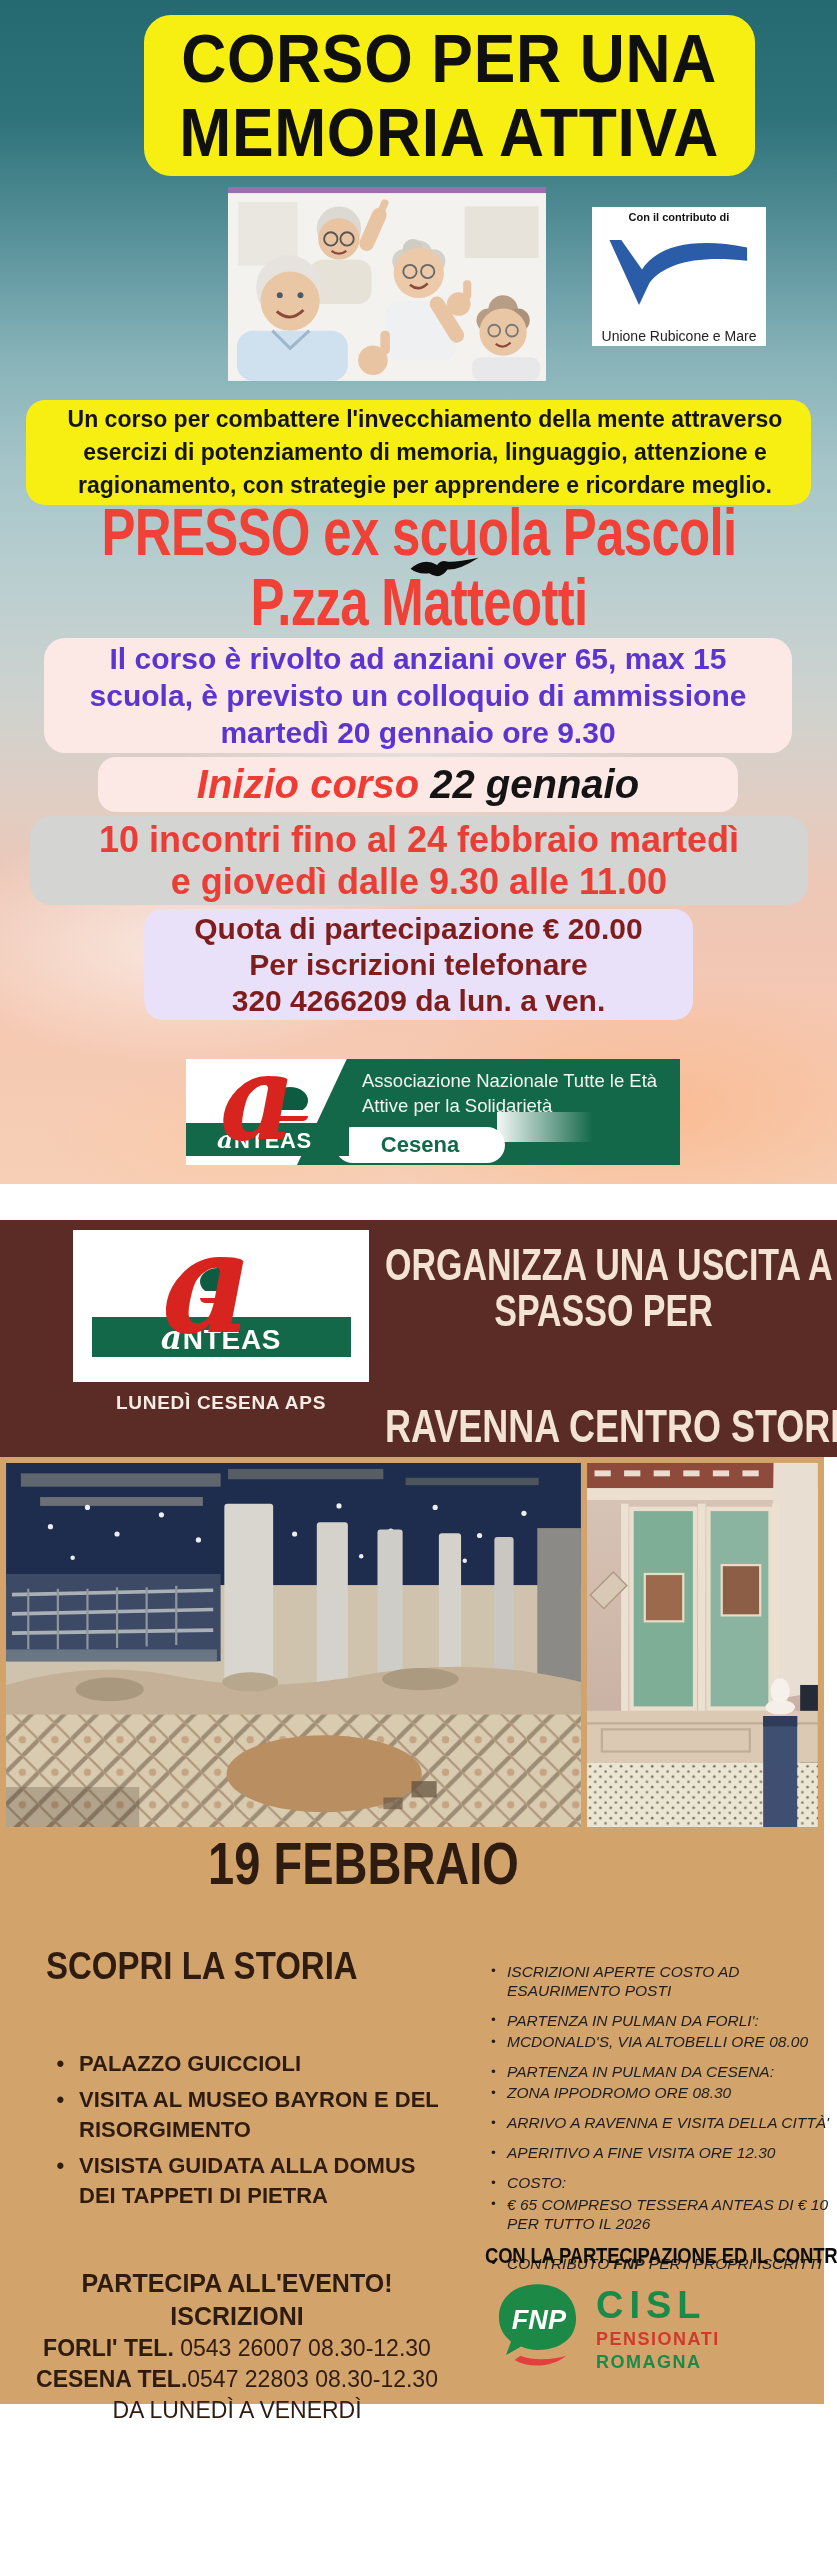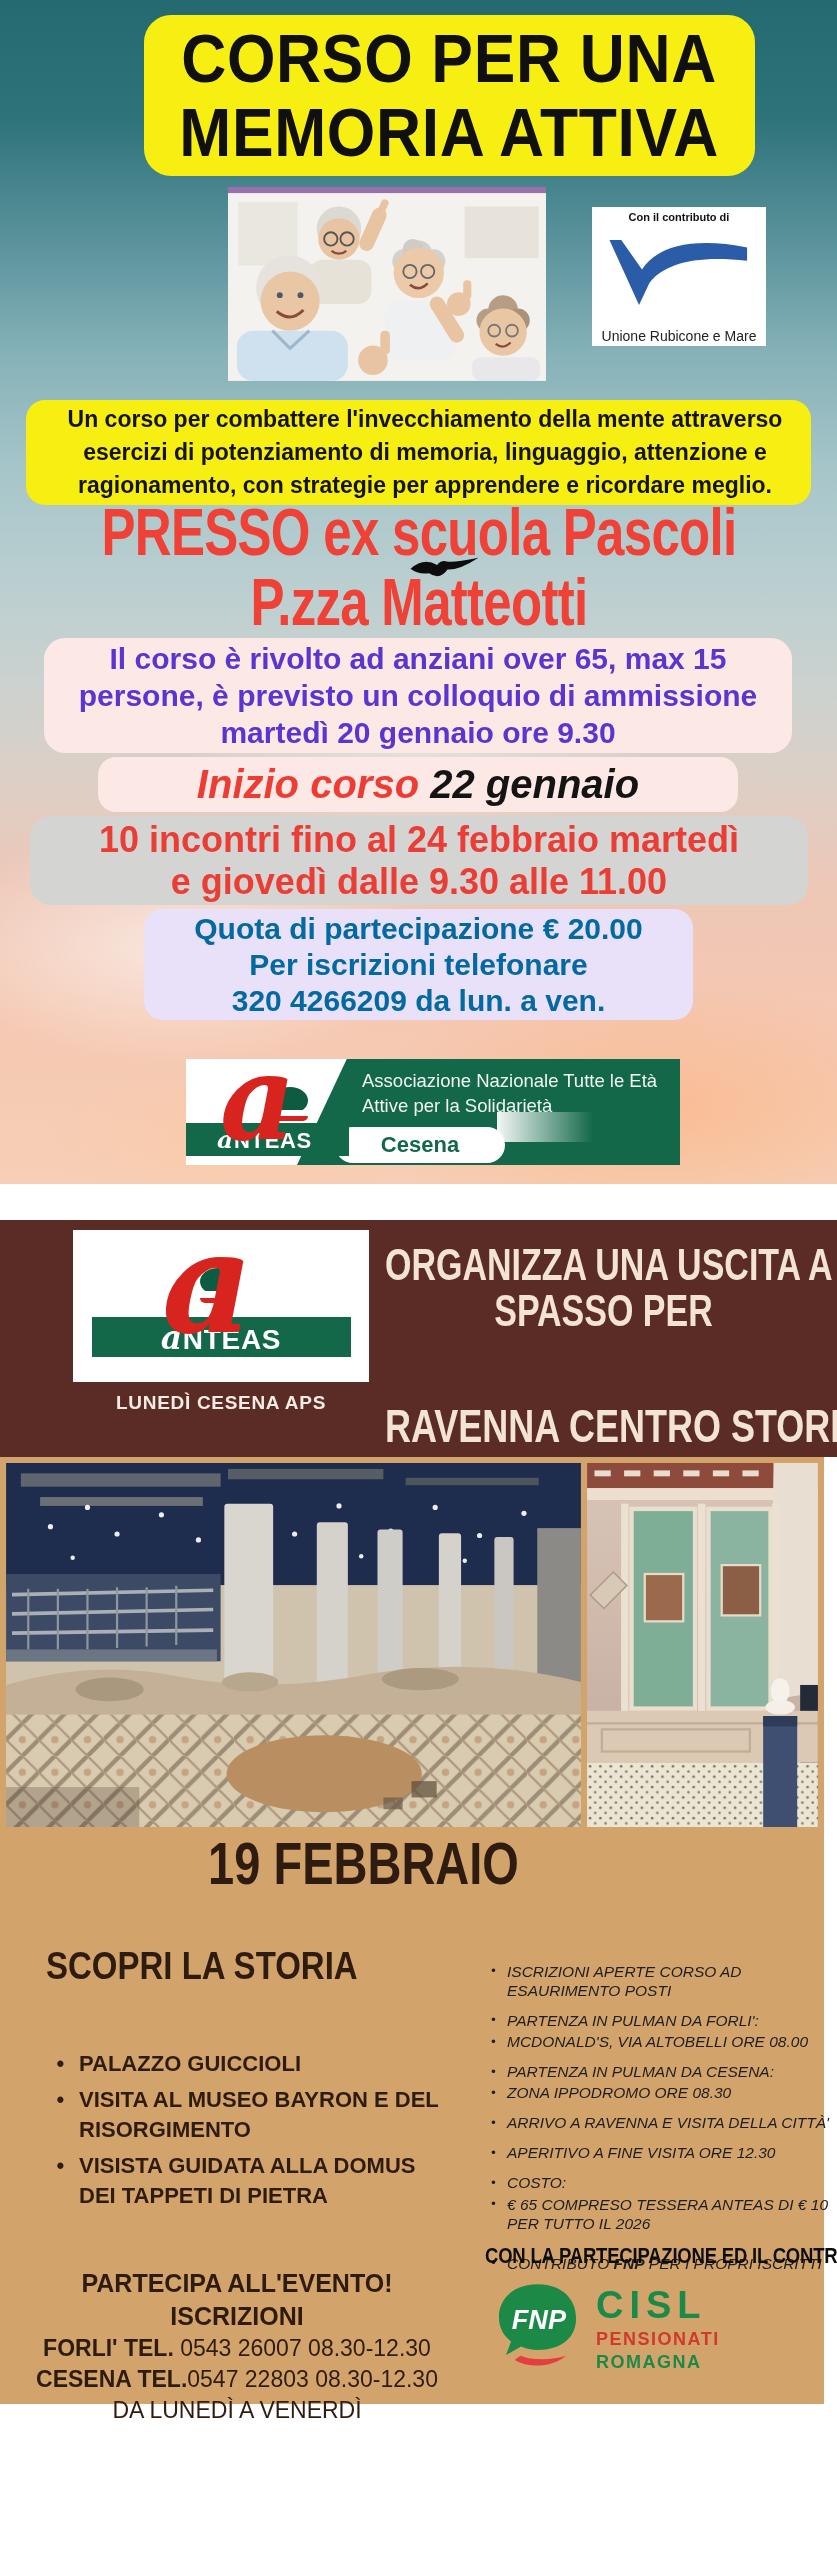--- a/index.html
+++ b/index.html
@@ -46,21 +46,21 @@
     border-radius:18px; display:flex; align-items:center; justify-content:center; white-space:pre; }
   .start-label { font-size:40px; font-weight:700; font-style:italic; color:#ee3c35; }
   .start-date  { font-size:40px; font-weight:700; font-style:italic; color:#141414; }
 
   .schedule-box { position:absolute; left:30px; top:816px; width:778px; height:89px; background:#d4d4d2;
     border-radius:21px; display:flex; flex-direction:column; align-items:center; justify-content:center; }
   .schedule-line { font-size:36px; line-height:42px; font-weight:700; color:#e93d35; white-space:nowrap; }
 
   .fee-box { position:absolute; left:144px; top:909px; width:549px; height:111px; background:#e9e0f9;
     border-radius:19px; display:flex; flex-direction:column; align-items:center; justify-content:center; }
-  .fee-line { font-size:30px; line-height:36px; font-weight:700; color:#0369a1; white-space:nowrap; }
+  .fee-line { font-size:30px; line-height:36px; font-weight:700; color:#7f1d1d; white-space:nowrap; }
 
   
   .anteas-banner { position:absolute; left:186px; top:1059px; width:494px; height:106px; background:#ffffff; overflow:hidden; }
   .anteas-green-panel { position:absolute; left:111px; top:0; width:383px; height:106px; background:#13684a;
     clip-path:polygon(13% 0, 100% 0, 100% 100%, 0 100%); }
   .anteas-desc { position:absolute; left:65px; top:9px; color:#f2f5f2; font-size:18.5px; line-height:25px; }
   .anteas-stripe { position:absolute; left:0; top:64px; width:163px; height:33px; background:#13684a;
     display:flex; align-items:center; padding-left:31px; }
   .anteas-word { color:#fff; font-weight:700; font-size:22px; letter-spacing:0.7px; }
   .anteas-word .a-it { font-family:"DejaVu Serif", serif; font-style:italic; font-size:25px; font-weight:700; }
@@ -215,21 +215,21 @@
   <div class="location">
     <span class="location-line">PRESSO ex scuola Pascoli</span><br>
     <span class="location-line">P.zza Matteotti</span>
   </div>
   <svg class="bird" viewBox="0 0 96 42">
     <path d="M2 20 Q20 4 38 15 Q43 8 51 10 Q60 12 94 5 Q68 22 52 21 Q42 36 27 26 Q12 28 2 20 Z" fill="#0d0d0d"></path>
   </svg>
 
   <div class="info-box">
     <span class="info-line">Il corso è rivolto ad anziani over 65, max 15</span>
-    <span class="info-line">persone,  è previsto un colloquio di ammissione</span>
+    <span class="info-line">scuola,  è previsto un colloquio di ammissione</span>
     <span class="info-line">martedì 20 gennaio ore 9.30</span>
   </div>
 
   <div class="start-box">
     <span class="start-label">Inizio corso</span>
     <span class="start-date"> 22 gennaio</span>
   </div>
 
   <div class="schedule-box">
     <span class="schedule-line">10 incontri fino al 24 febbraio martedì</span>
@@ -414,21 +414,21 @@
     <span>SCOPRI LA STORIA</span>
   </div>
 
   <ul class="program-list">
     <li>PALAZZO GUICCIOLI</li>
     <li>VISITA AL MUSEO BAYRON E DEL RISORGIMENTO</li>
     <li>VISISTA GUIDATA ALLA DOMUS DEI TAPPETI DI PIETRA</li>
   </ul>
 
   <ul class="details-list">
-    <li>ISCRIZIONI APERTE CORSO AD ESAURIMENTO POSTI</li>
+    <li>ISCRIZIONI APERTE COSTO AD ESAURIMENTO POSTI</li>
     <li class="tight">PARTENZA IN PULMAN DA FORLI':</li>
     <li>MCDONALD'S, VIA ALTOBELLI  ORE 08.00</li>
     <li class="tight">PARTENZA IN PULMAN DA CESENA:</li>
     <li>ZONA IPPODROMO ORE 08.30</li>
     <li>ARRIVO A RAVENNA E VISITA DELLA CITTÀ'</li>
     <li>APERITIVO A FINE VISITA ORE 12.30</li>
     <li class="tight">COSTO:</li>
     <li>€ 65 COMPRESO TESSERA  ANTEAS  DI € 10 PER TUTTO IL 2026</li>
     <li class="gap-top"><span>CONTRIBUTO </span><span class="fnp-bold">FNP</span><span> PER I PROPRI ISCRITTI</span></li>
   </ul>

